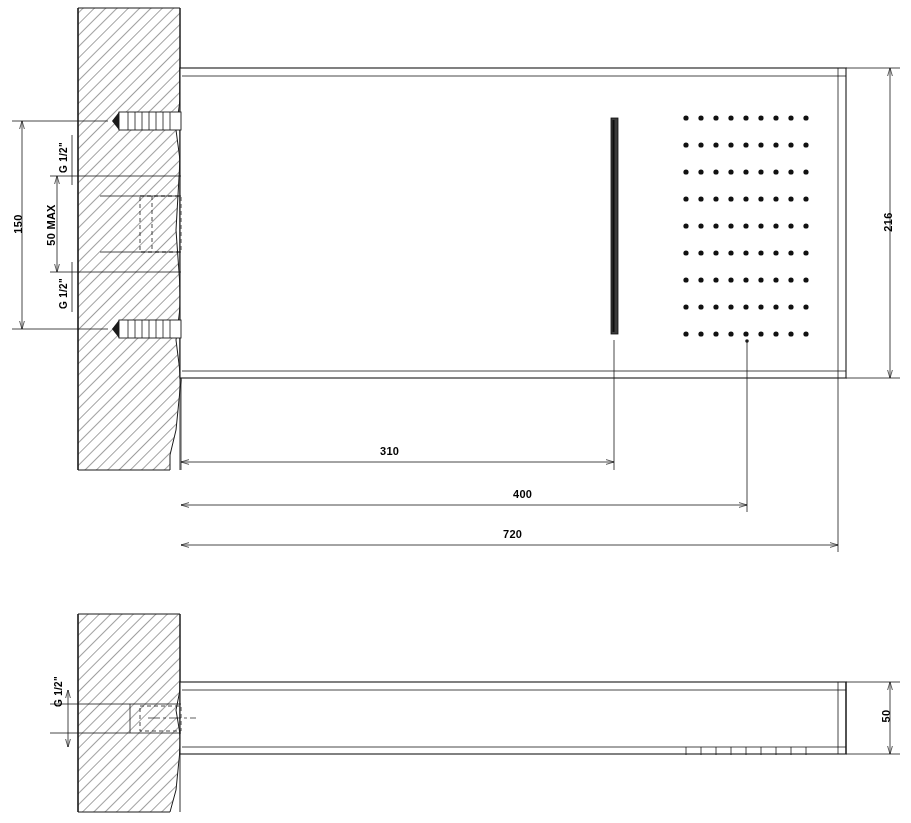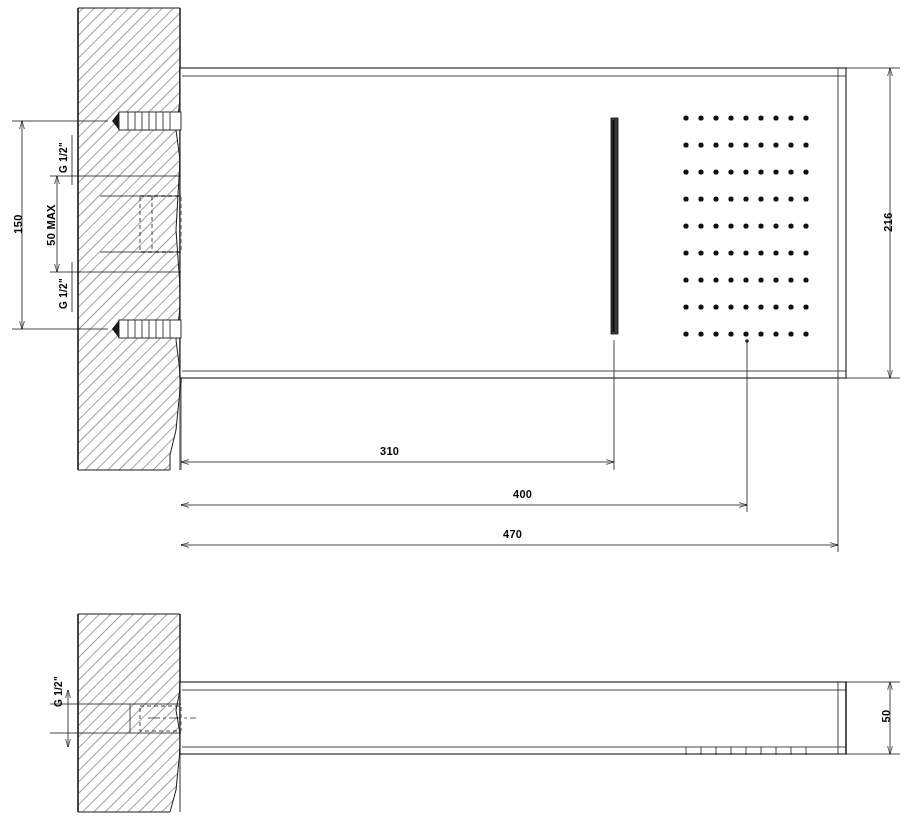--- a/index.html
+++ b/index.html
@@ -297,19 +297,19 @@
   <div class="dimtext vert small" style="left:48px; top:152px;">G 1/2"</div>
 
   <div class="dimtext vert small" style="left:48px; top:288px;">G 1/2"</div>
 
   <div class="dimtext vert" style="left:878px; top:216px;">216</div>
 
   <div class="dimtext" style="left:380px; top:445px;text-align:center;">310</div>
 
   <div class="dimtext" style="left:476px; top:488px;margin-left:37px;">400</div>
 
-  <div class="dimtext" style="left:503px; top:528px;">470</div>
+  <div class="dimtext" style="left:503px; top:528px;">720</div>
 
   <div class="dimtext vert small" style="left:43px; top:686px;">G 1/2"</div>
 
   <div class="dimtext vert" style="left:880px; top:710px;">50</div>
 
 </div>
 
 </body></html>

